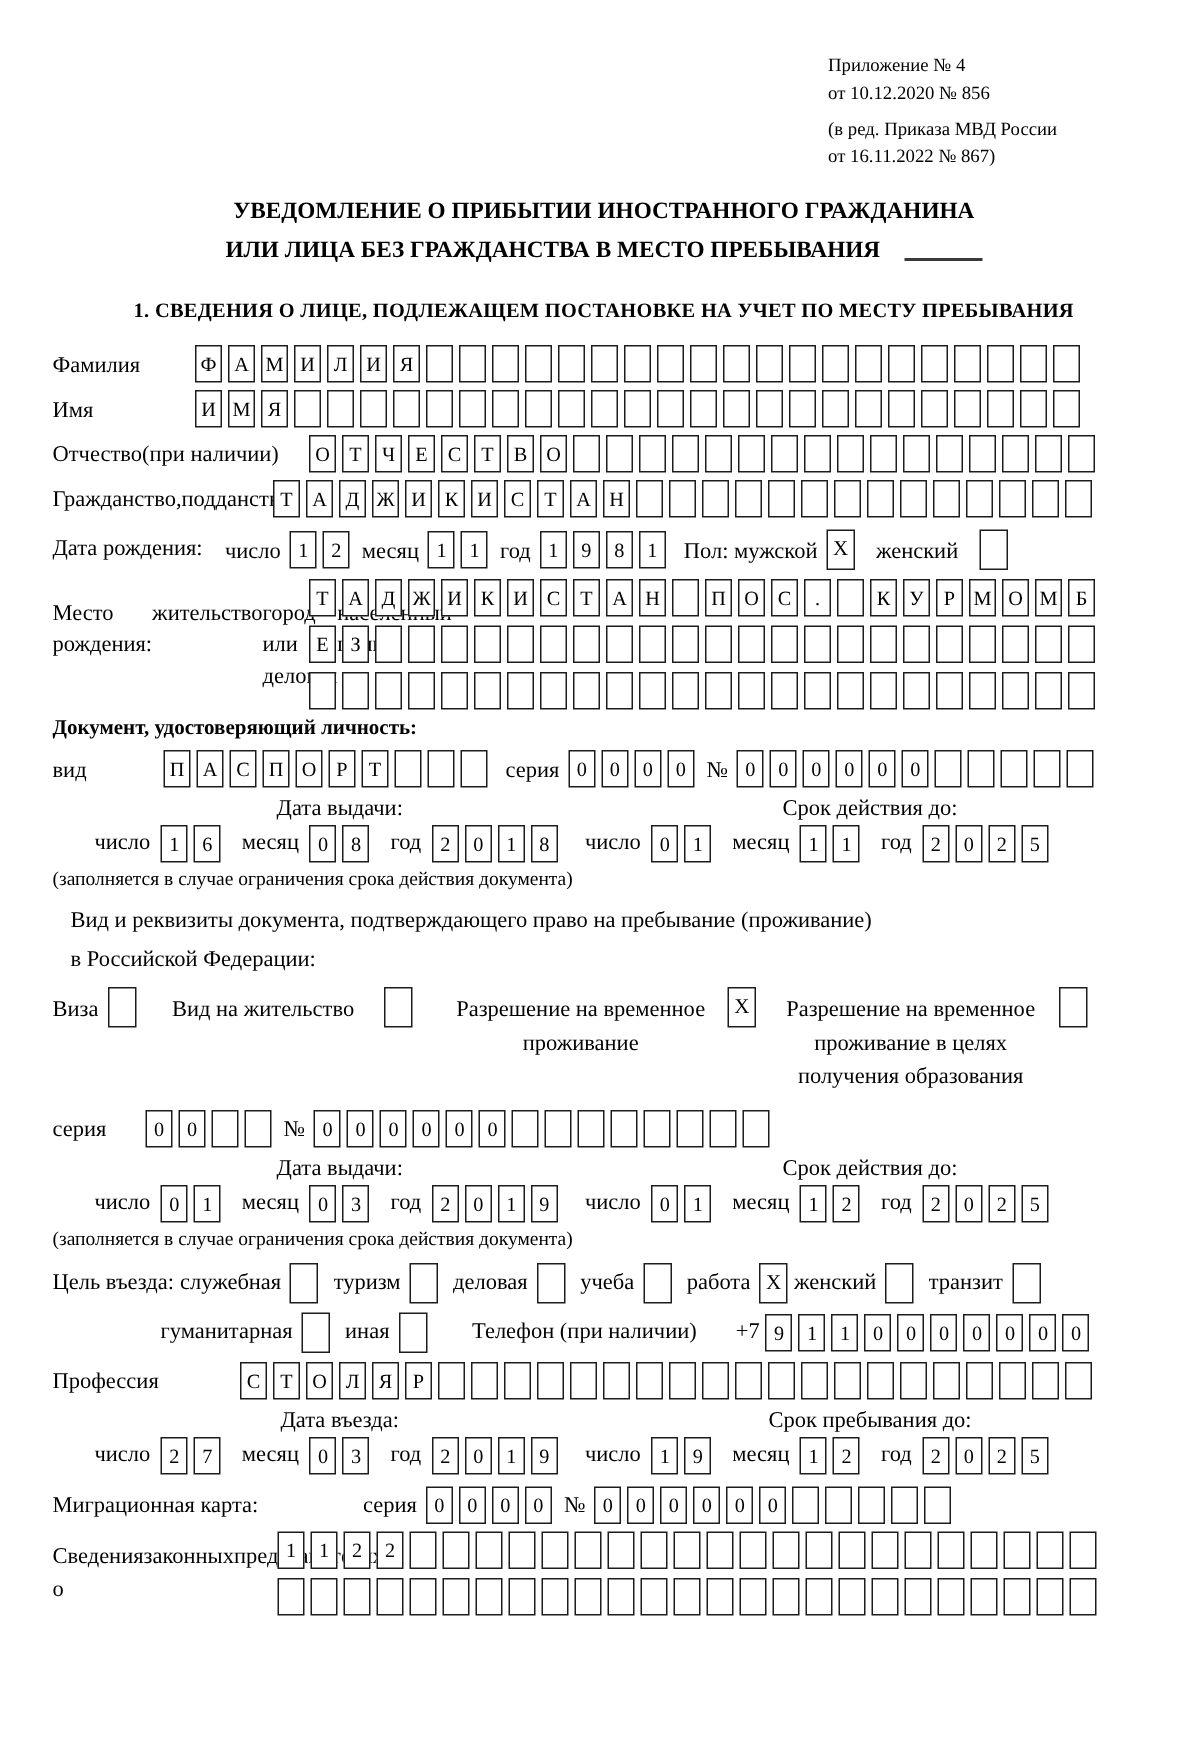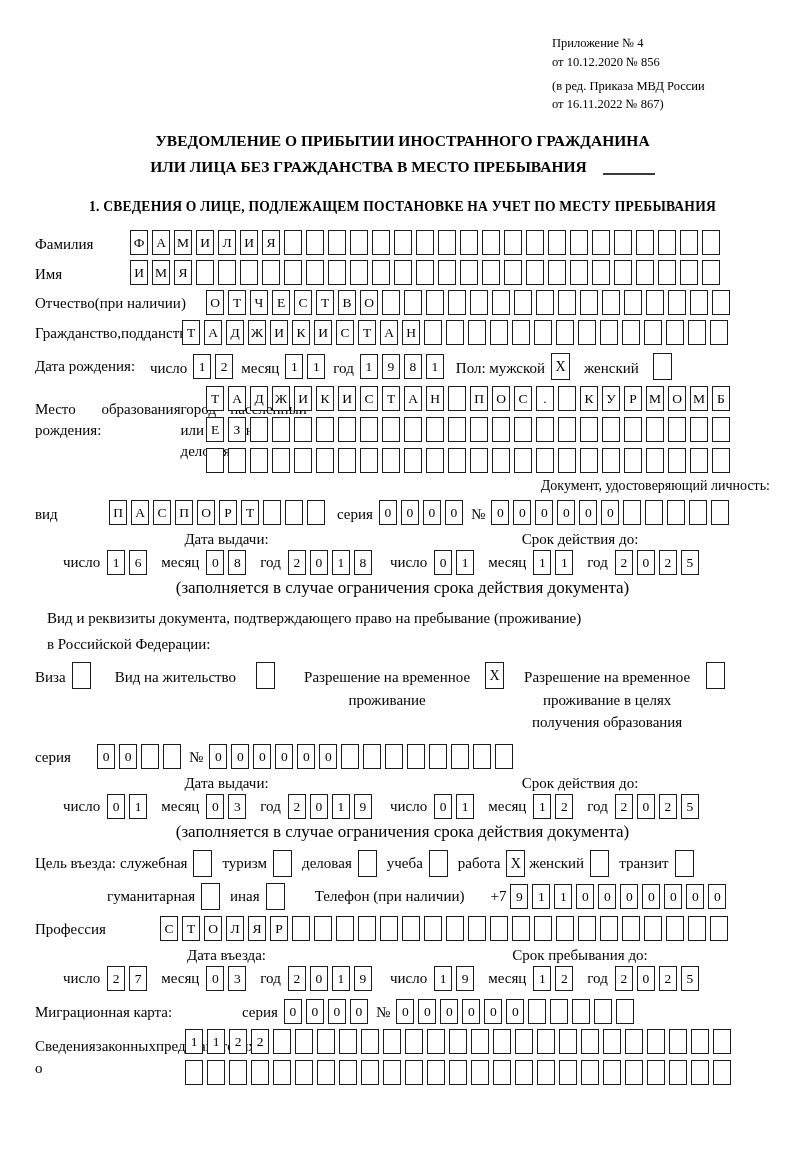--- a/index.html
+++ b/index.html
@@ -20,22 +20,22 @@
   .check{width:17px;height:25px;line-height:25px;font-size:14px;margin-left:6px;}
   .w95{width:95px;}.w171{width:171px;}.w147{width:147px;}.w74{width:74px;}.w105{width:107px;}.w125{width:125px;}.w165{width:167px;}.w150{width:150px;}
   .inlab{padding:3px 6px 0 8px;flex:none;}
   .dgrow{display:flex;margin-bottom:3px;}
   .dgl{width:355px;padding-left:28px;box-sizing:border-box;}
   .dgr{width:380px;}
   .dghead{text-align:center;margin-bottom:2px;}
   .dateline{display:flex;align-items:center;}
   .dateline .dl{padding:0 7px 0 0;flex:none;}
   .dateline .sp{margin-left:14px;}
-  .smallnote{font-size:17px;text-align:center;margin-top:1px;margin-bottom:8px;}
-  .dochead{text-align:right;font-weight:normal;font-size:14px;margin:4px 0 6px 0;}
+  .smallnote{font-size:13px;text-align:left;margin-top:1px;margin-bottom:8px;}
+  .dochead{text-align:left;font-weight:bold;font-size:14px;margin:4px 0 6px 0;}
   .intro{margin:8px 0 2px 12px;line-height:1.6;}
   .optrow{display:flex;align-items:flex-start;margin:6px 0 10px 0;}
   .opt{display:flex;align-items:flex-start;}
   .optlbl{padding-top:4px;white-space:pre-line;text-align:center;line-height:1.5;}
   .purp{display:flex;align-items:center;margin-bottom:6px;flex-wrap:nowrap;}
   .purp .plbl{flex:none;padding-right:4px;}
   .purp .pbox{margin:0 10px 0 2px;}
 </style>
 </head>
 <body>
@@ -211,21 +211,21 @@
       </div>
     <span class="inlab" style="padding-left:12px;">Пол: мужской</span>
     <span class="cell check" style="margin-left:0;">X</span>
     <span class="inlab" style="padding-left:14px;">женский</span>
     <span class="cell check" style="margin-left:8px;"></span>
   </div>
 
   <div class="frow" style="margin-top:6px;">
     <div class="lblcol w171">
       <span>Место рождения:</span>
-      <span>образования</span>
+      <span>жительство</span>
       <span>город или деловая</span>
       <span>населенный пункт</span>
     </div>
     <div class="cellcol">
       <div class="cells">
           <span class="cell">Т</span>
           <span class="cell">А</span>
           <span class="cell">Д</span>
           <span class="cell">Ж</span>
           <span class="cell">И</span>

